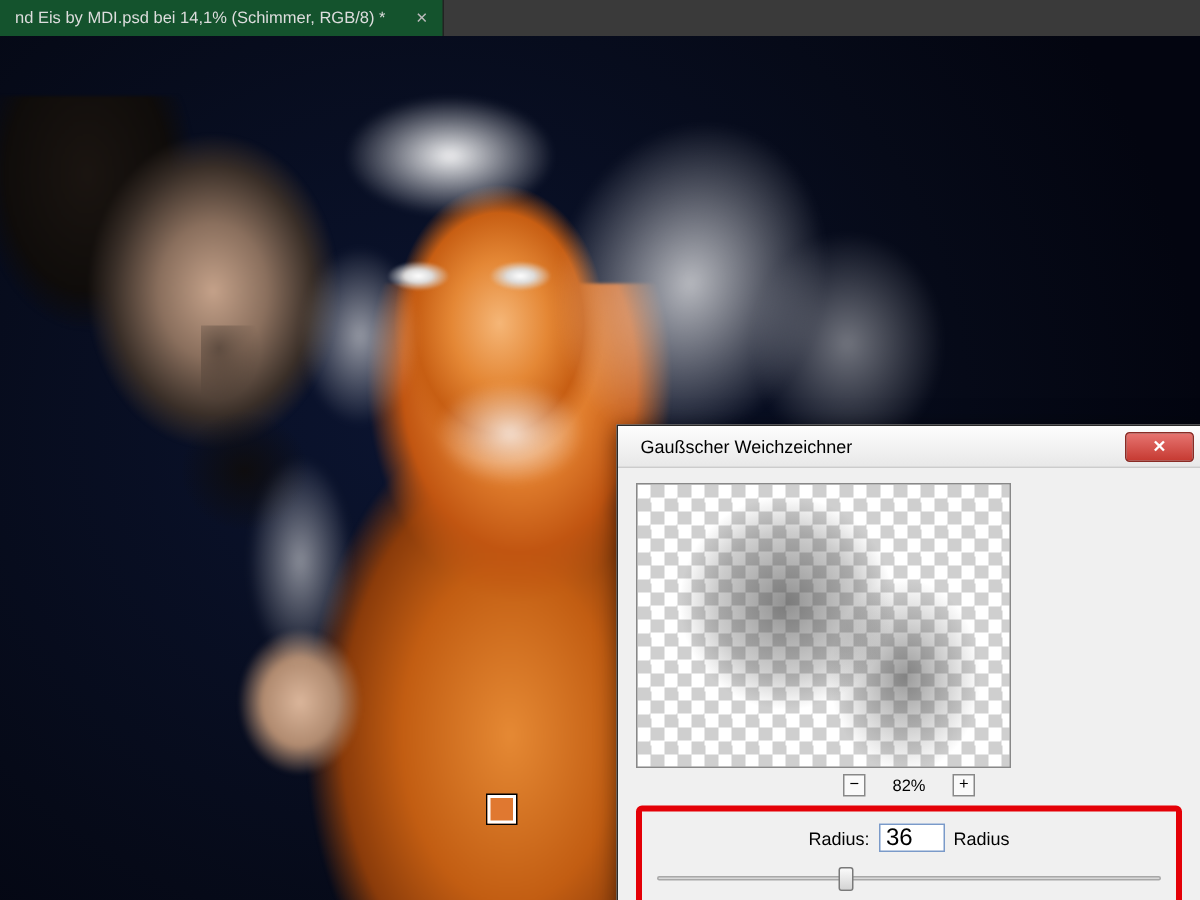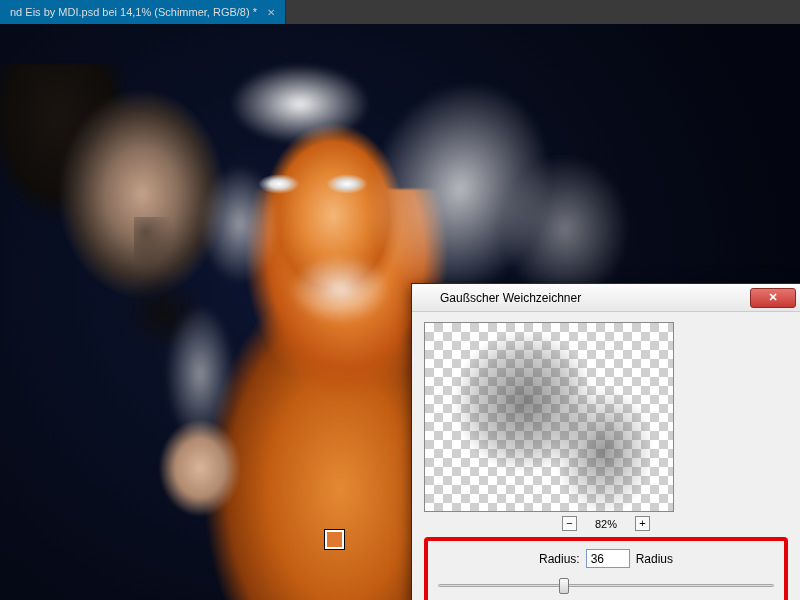--- a/index.html
+++ b/index.html
@@ -13,25 +13,25 @@
     
     .tab-bar {
       height: 24px;
       background: #3a3a3a;
       display: flex;
       align-items: center;
     }
     .tab {
       height: 100%;
       padding: 0 10px;
-      background: #0369a1;
+      background: #14532d;
       color: #ddd;
       display: flex;
       align-items: center;
-      gap: 10px;
+      gap: 20px;
       border-right: 1px solid #222;
       font-size: 11px;
     }
     .tab .close {
       font-size: 10px; color: #bbb;
     }
     .canvas-area {
       position: relative;
       width: 100%;
       height: calc(100% - 24px);
@@ -131,21 +131,21 @@
       border: 1px solid #2a2a2a;
       box-shadow: 0 3px 14px rgba(0,0,0,.55);
       font-size: 12px;
       color: #000;
     }
     .titlebar {
       height: 28px;
       background: linear-gradient(#fdfdfd, #e8e8e8);
       border-bottom: 1px solid #ccc;
       display: flex; align-items: center;
-      padding: 0 4px 0 28px;
+      padding: 0 4px 0 15px;
     }
     .titlebar .title { flex: 1; font-size: 12px; }
     .close-btn {
       width: 46px; height: 20px;
       background: linear-gradient(#e67470, #c63a32);
       border: 1px solid #8a2b25;
       border-radius: 3px;
       color: #fff;
       display: flex; align-items: center; justify-content: center;
       font-size: 11px; font-weight: bold;
@@ -183,21 +183,21 @@
       margin-top: 6px;
       padding: 8px 10px 12px 10px;
       width: 364px;
     }
     .radius-row { display:flex; align-items:center; gap:6px; font-size:12px;justify-content:center; }
     .radius-input {
       width: 44px; height: 19px;
       border: 1px solid #7a9ac9;
       background: #fff;
       padding: 0 4px;
-      font-size: 12px;
+      font-size: 16px;
       text-align: left;
     }
     .slider {
       position: relative;
       margin-top: 10px;
       height: 16px;
     }
     .slider-track {
       position:absolute; left:0; right:0; top:6px; height:3px;
       background:#d8d8d8; border:1px solid #a8a8a8; border-radius:2px;

